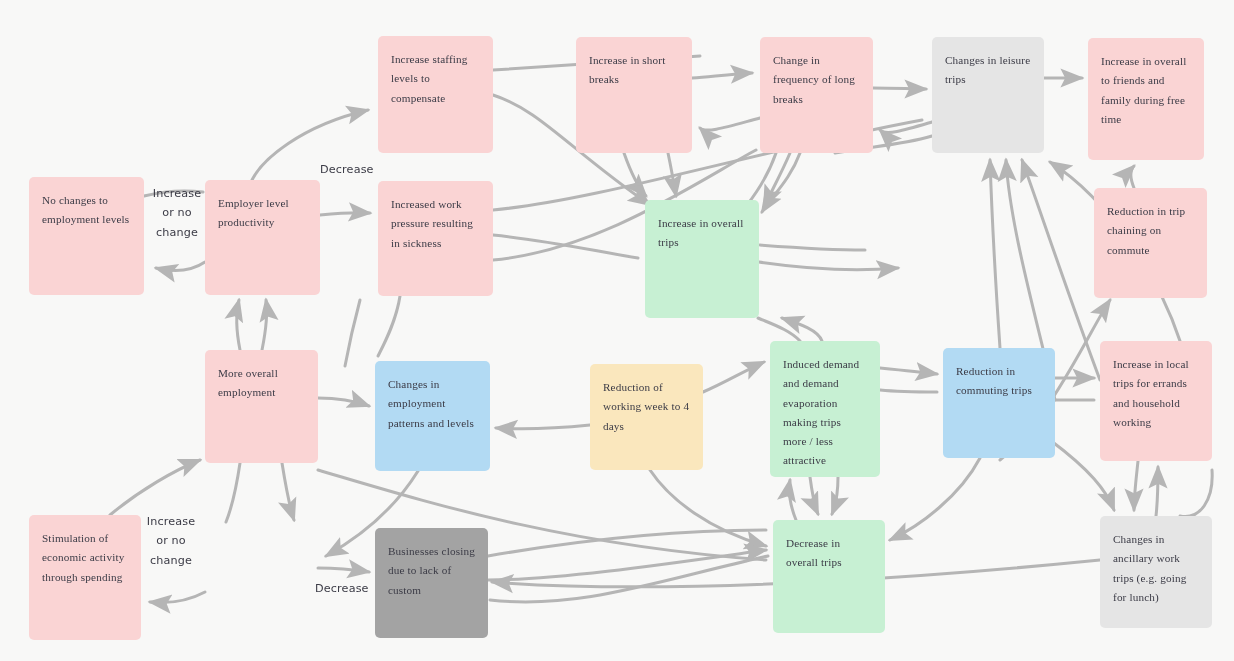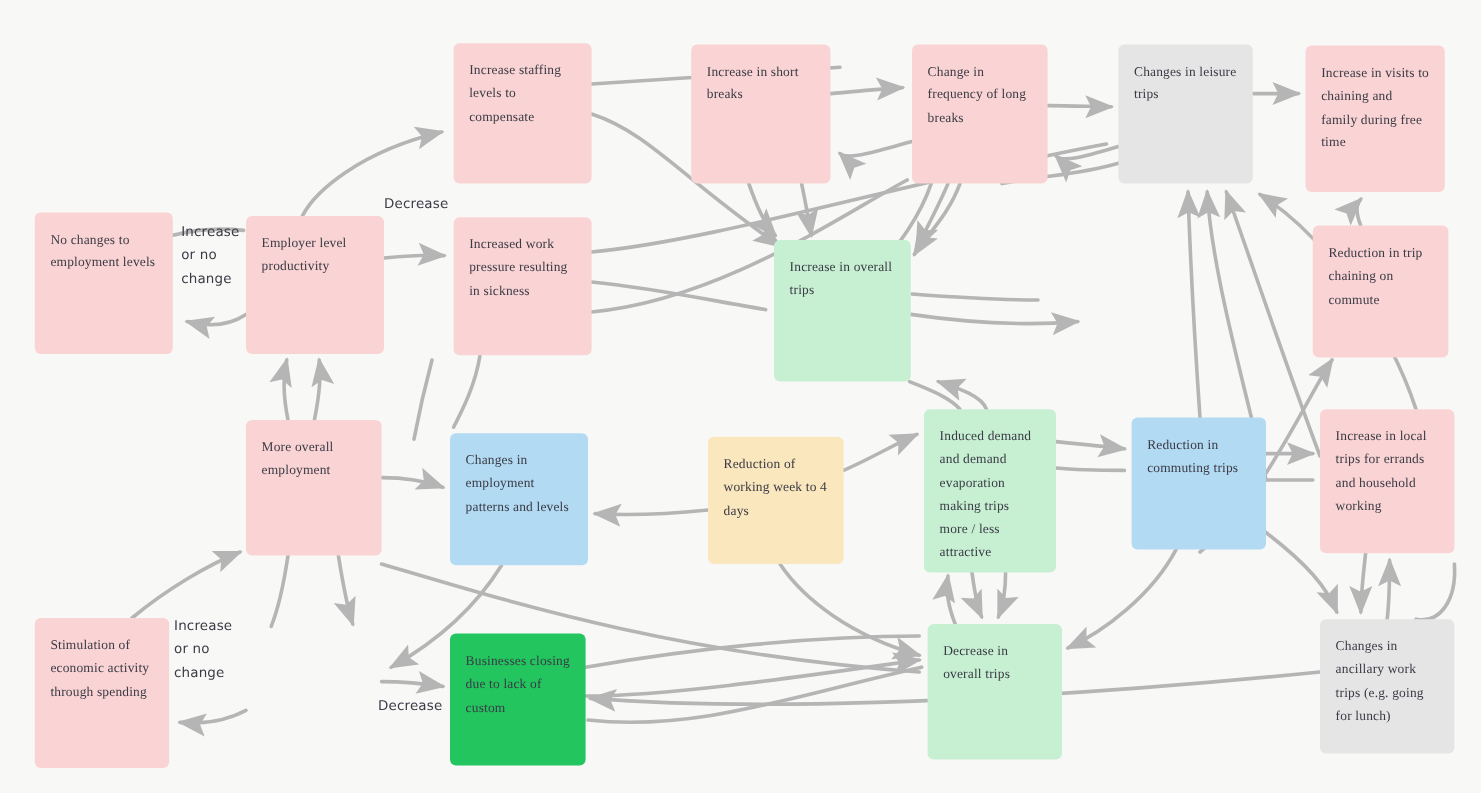--- a/index.html
+++ b/index.html
@@ -35,21 +35,21 @@
     box-shadow: 0 0 0 0 rgba(0,0,0,0);
     font-family: Liberation Serif, serif;
   }
   .edge-label {
     position: absolute;
     font-size: 11.2px;
     line-height: 1.72;
     color: #3b3b46;
     letter-spacing: 0.15px;
     white-space: pre-line;
-    text-align: left;
+    text-align: center;
   }
 </style>
 </head>
 <body>
 
 <div id="canvas">
 
   <svg id="edges" viewBox="0 0 1234 661">
     <defs>
       <marker id="ah" markerWidth="9" markerHeight="9" refX="7.2" refY="3.4" orient="auto" markerUnits="strokeWidth">
@@ -187,21 +187,21 @@
 
   <div class="node" style="left:576px;top:37px;width:116px;height:116px;background:#fad4d4">
     <span>Increase in short breaks</span>
   </div>
 
   <div class="node" style="left:932px;top:37px;width:112px;height:116px;background:#e5e5e5">
     <span>Changes in leisure trips</span>
   </div>
 
   <div class="node" style="left:1088px;top:38px;width:116px;height:122px;background:#fad4d4">
-    <span>Increase in visits to chaining and family during free time</span>
+    <span>Increase in overall to friends and family during free time</span>
   </div>
 
   <div class="node" style="left:1094px;top:188px;width:113px;height:110px;background:#fad4d4">
     <span>Reduction in trip chaining on commute</span>
   </div>
 
   <div class="node" style="left:645px;top:200px;width:114px;height:118px;background:#c7f0d3">
     <span>Increase in overall trips</span>
   </div>
 
@@ -227,21 +227,21 @@
 
   <div class="node" style="left:1100px;top:341px;width:112px;height:120px;background:#fad4d4">
     <span>Increase in local trips for errands and household working</span>
   </div>
 
   <div class="node" style="left:29px;top:515px;width:112px;height:125px;background:#fad4d4">
     <span>Stimulation of economic activity through spending</span>
   </div>
 
 
-  <div class="node" style="left:375px;top:528px;width:113px;height:110px;background:#22c55e">
+  <div class="node" style="left:375px;top:528px;width:113px;height:110px;background:#a3a3a3">
     <span>Businesses closing due to lack of custom</span>
   </div>
 
   <div class="node" style="left:773px;top:520px;width:112px;height:113px;background:#c7f0d3">
     <span>Decrease in overall trips</span>
   </div>
 
   <div class="node" style="left:1100px;top:516px;width:112px;height:112px;background:#e5e5e5">
     <span>Changes in ancillary work trips (e.g. going for lunch)</span>
   </div>

